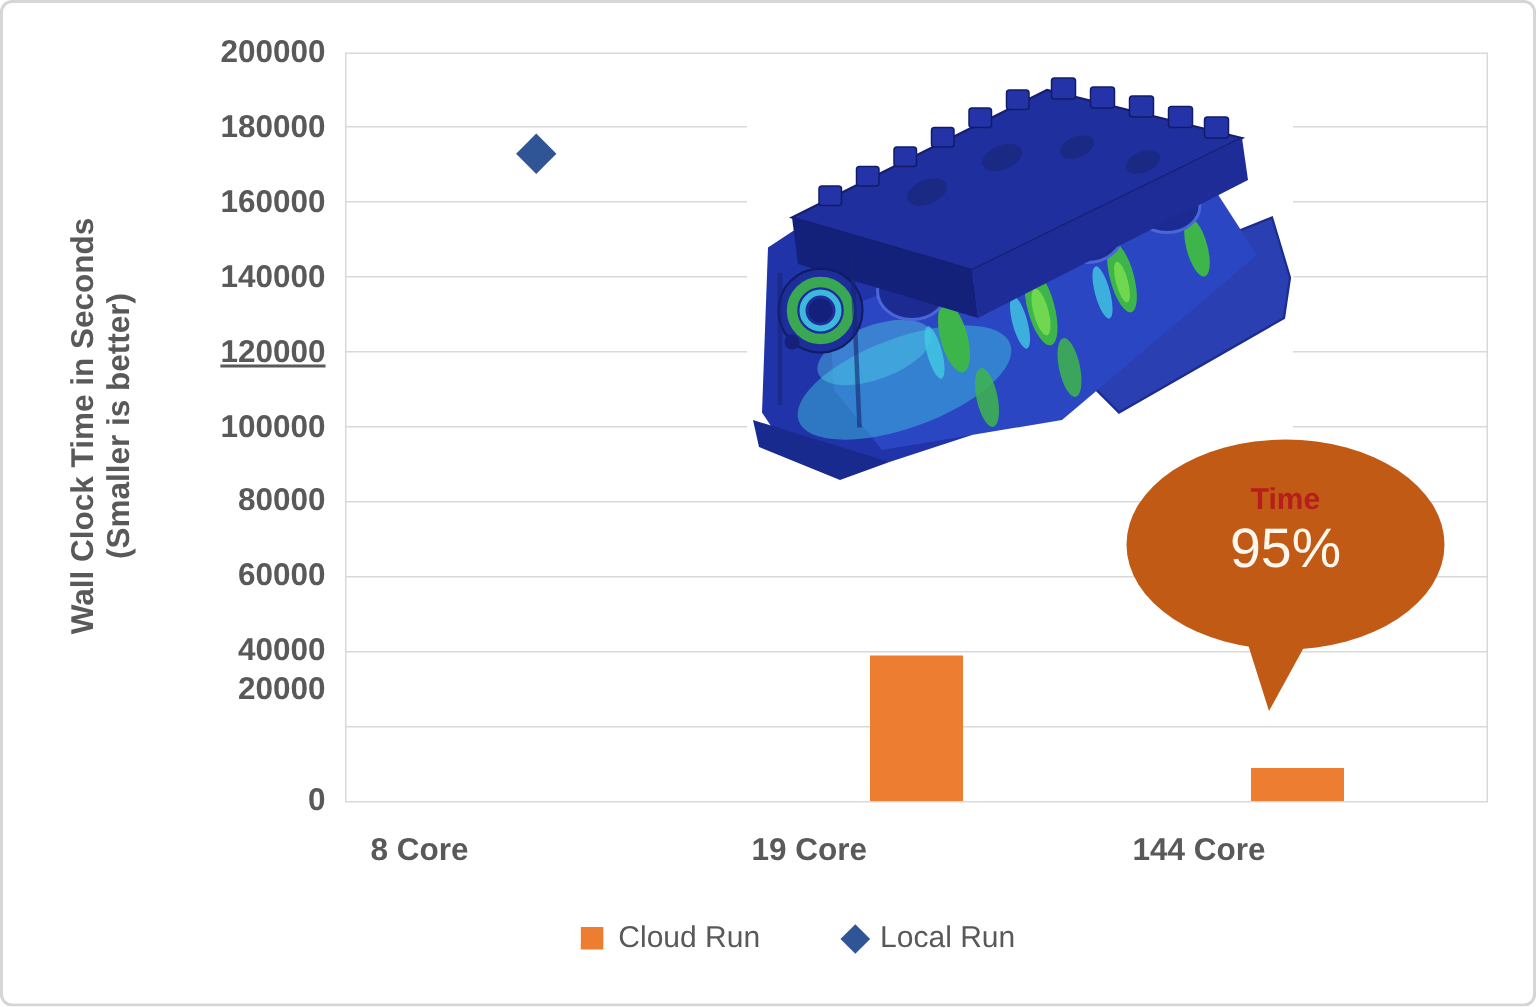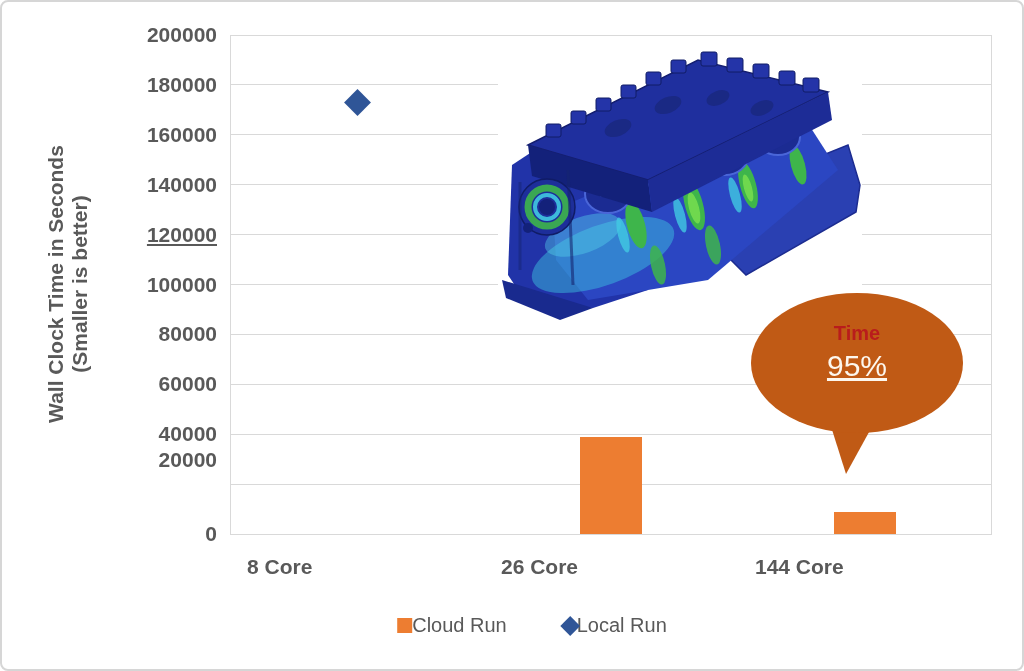--- a/index.html
+++ b/index.html
@@ -29,26 +29,26 @@
   }
   .bar{position:absolute;width:62px;}
   .marker-diamond{position:absolute;width:19px;height:19px;transform:rotate(45deg);}
   .engine{position:absolute;left:496px;top:48px;}
   .bubble-svg{position:absolute;left:748px;top:290px;}
   .bubble-text{
     position:absolute;left:748px;top:320px;width:214px;text-align:center;
     line-height:23px;pointer-events:none;
   }
   .bubble-text .b-line{font-size:20px;font-weight:bold;}
-  .bubble-text .b-value{font-size:30px;font-weight:400;line-height:36px;margin-top:3px;text-decoration:underline;}
+  .bubble-text .b-value{font-size:37px;font-weight:400;line-height:36px;margin-top:3px;}
   .legend{
     position:absolute;top:612px;left:530px;transform:translateX(-50%);
     display:flex;gap:56px;align-items:center;
   }
-  .legend-item{display:flex;align-items:center;font-size:20px;color:#595959;}
+  .legend-item{display:flex;align-items:center;gap:10px;font-size:20px;color:#595959;}
   .swatch-square{width:15px;height:15px;}
   .swatch-diamond{width:14px;height:14px;transform:rotate(45deg);}
 </style>
 </head>
 <body>
 
 <div class="figure">
 
   <div id="chart-layer">
       <div class="gridline" style="top: 531.5px;"></div>
@@ -67,21 +67,21 @@
       <div class="ytick" style="top: 221.6px; text-decoration: underline;">120000</div>
       <div class="gridline" style="top: 182.2px;"></div>
       <div class="ytick" style="top: 171.7px;">140000</div>
       <div class="gridline" style="top: 132.3px;"></div>
       <div class="ytick" style="top: 121.8px;">160000</div>
       <div class="gridline" style="top: 82.4px;"></div>
       <div class="ytick" style="top: 71.9px;">180000</div>
       <div class="gridline" style="top: 32.5px;"></div>
       <div class="ytick" style="top: 22px;">200000</div>
       <div class="xlabel" style="left: 245px;">8 Core</div>
-      <div class="xlabel" style="left: 499px;">26 Core</div>
+      <div class="xlabel" style="left: 499px;">19 Core</div>
       <div class="xlabel" style="left: 753px;">144 Core</div>
       <div class="bar" style="left: 578px; top: 434.695px; height: 97.305px; background: rgb(237, 125, 49);"></div>
       <div class="bar" style="left: 832px; top: 509.545px; height: 22.455px; background: rgb(237, 125, 49);"></div>
       <div class="marker-diamond" style="left: 345.5px; top: 90.865px; background: rgb(47, 85, 151);"></div>
     </div>
 
   <div class="plot-area"></div>
 
   <div class="y-title">
     <div>Wall Clock Time in Seconds</div>

